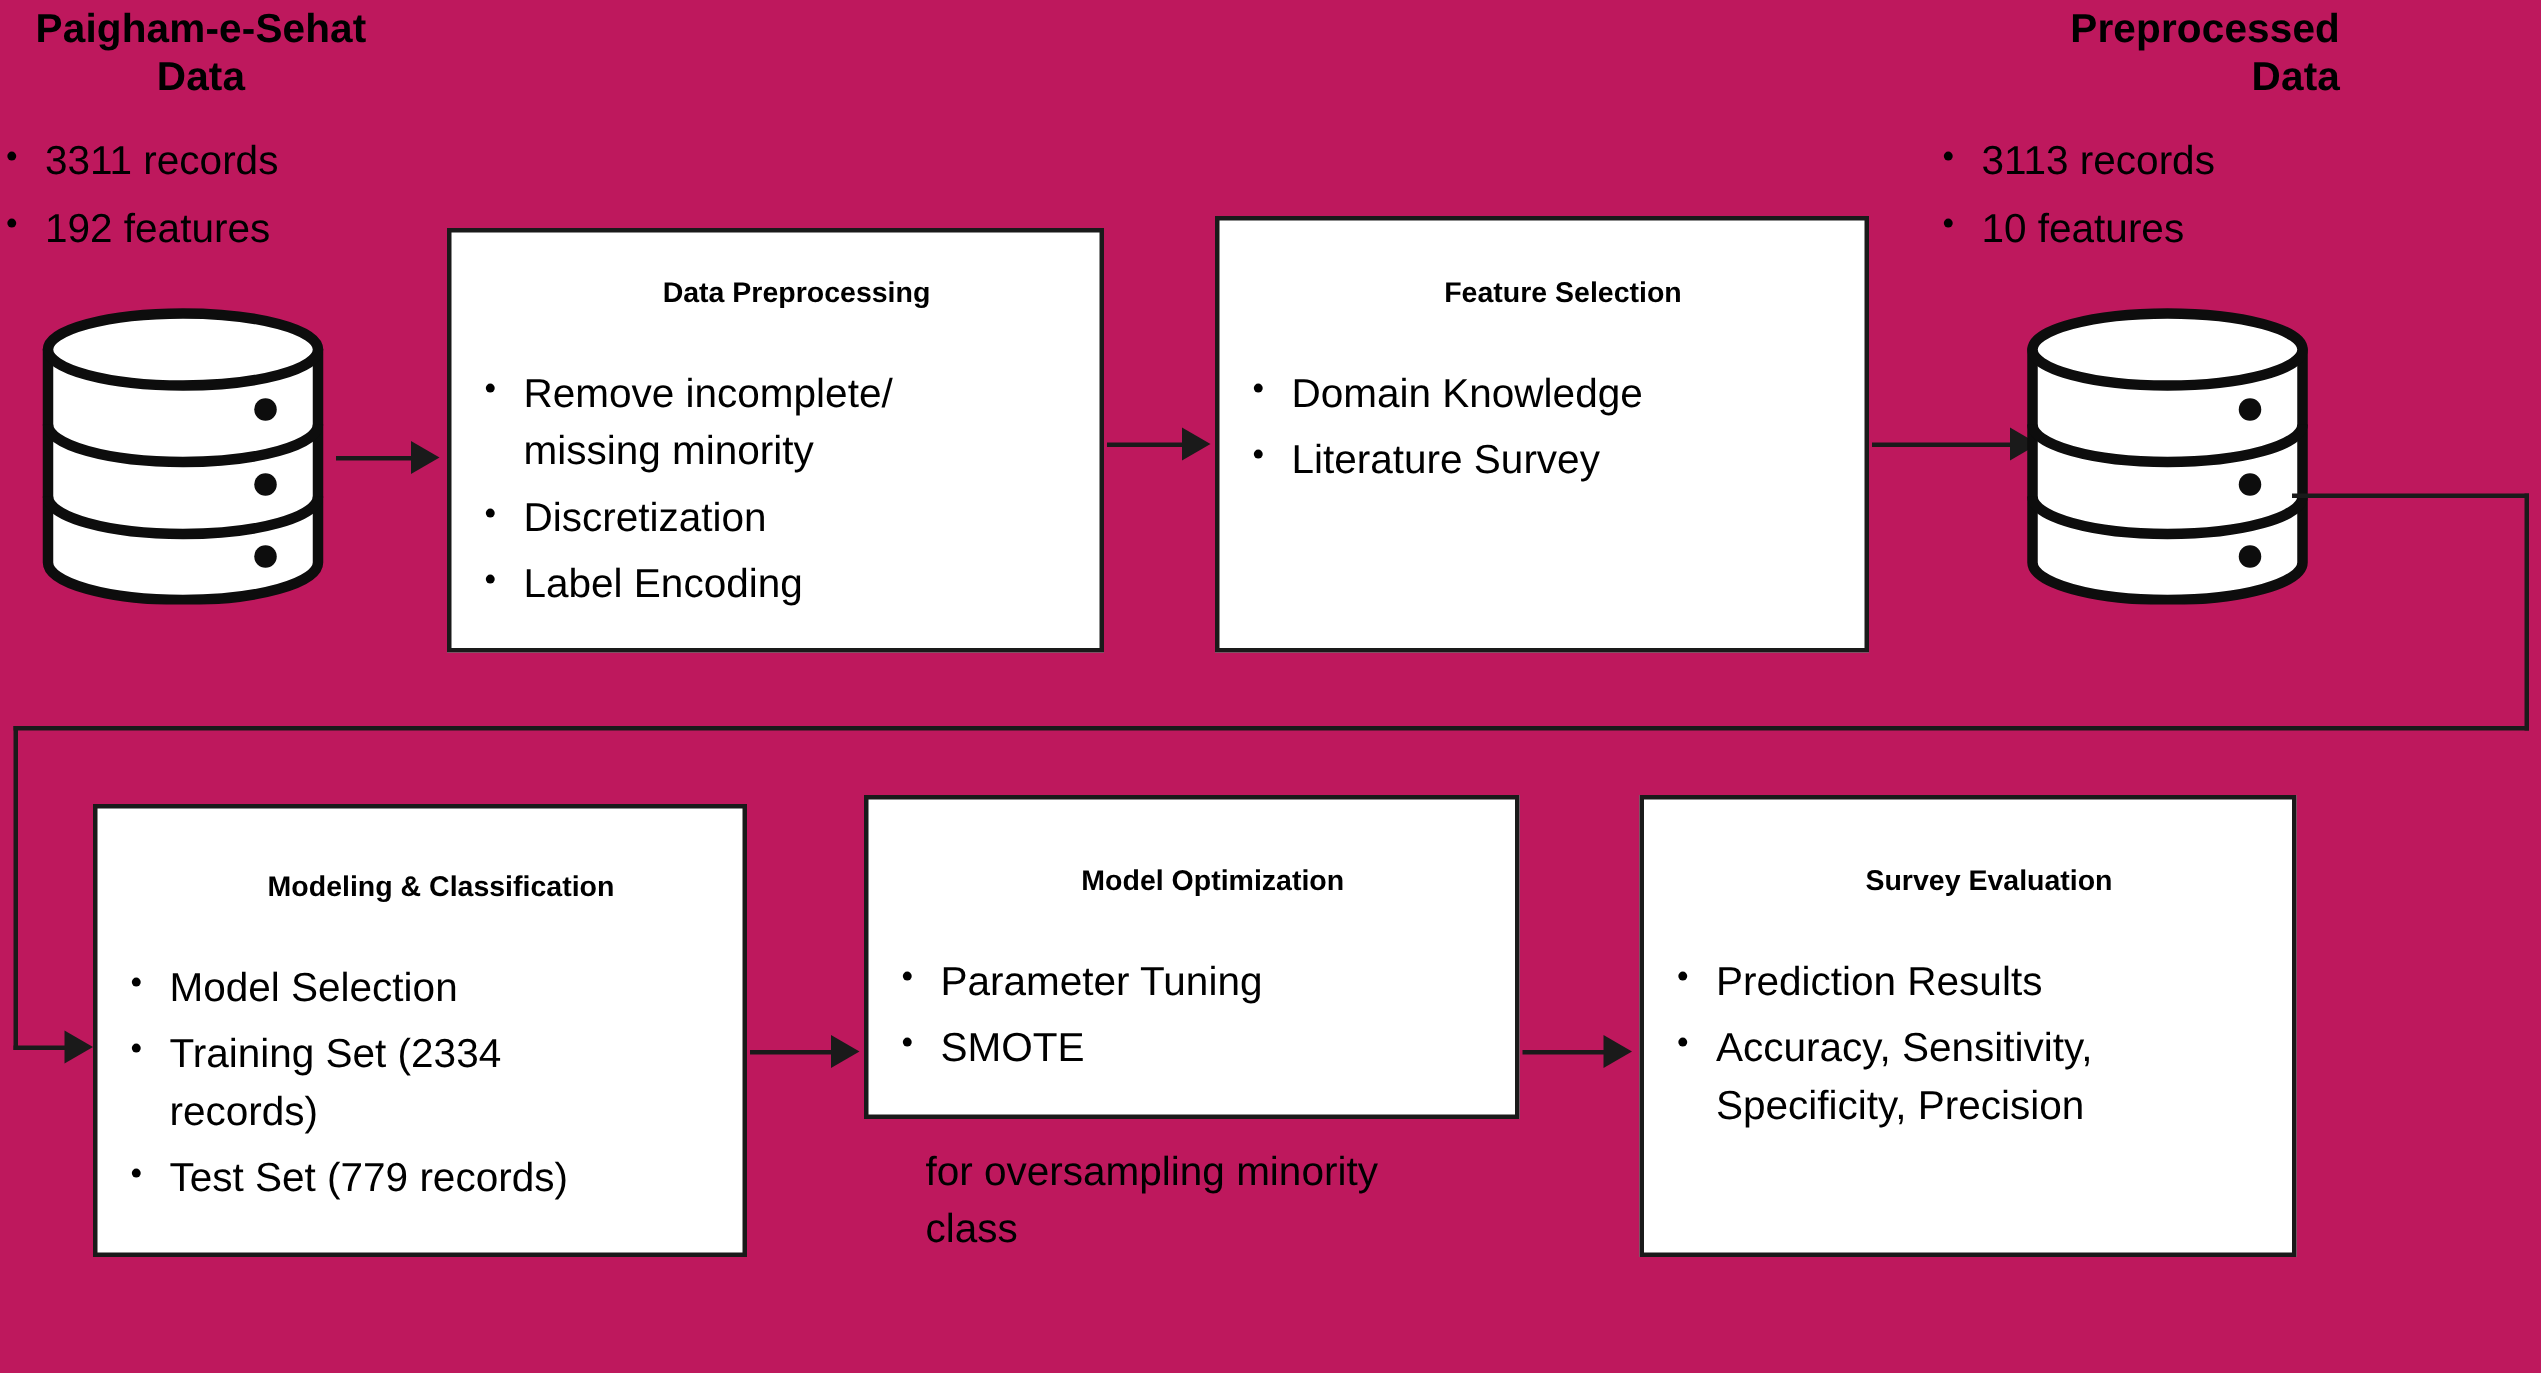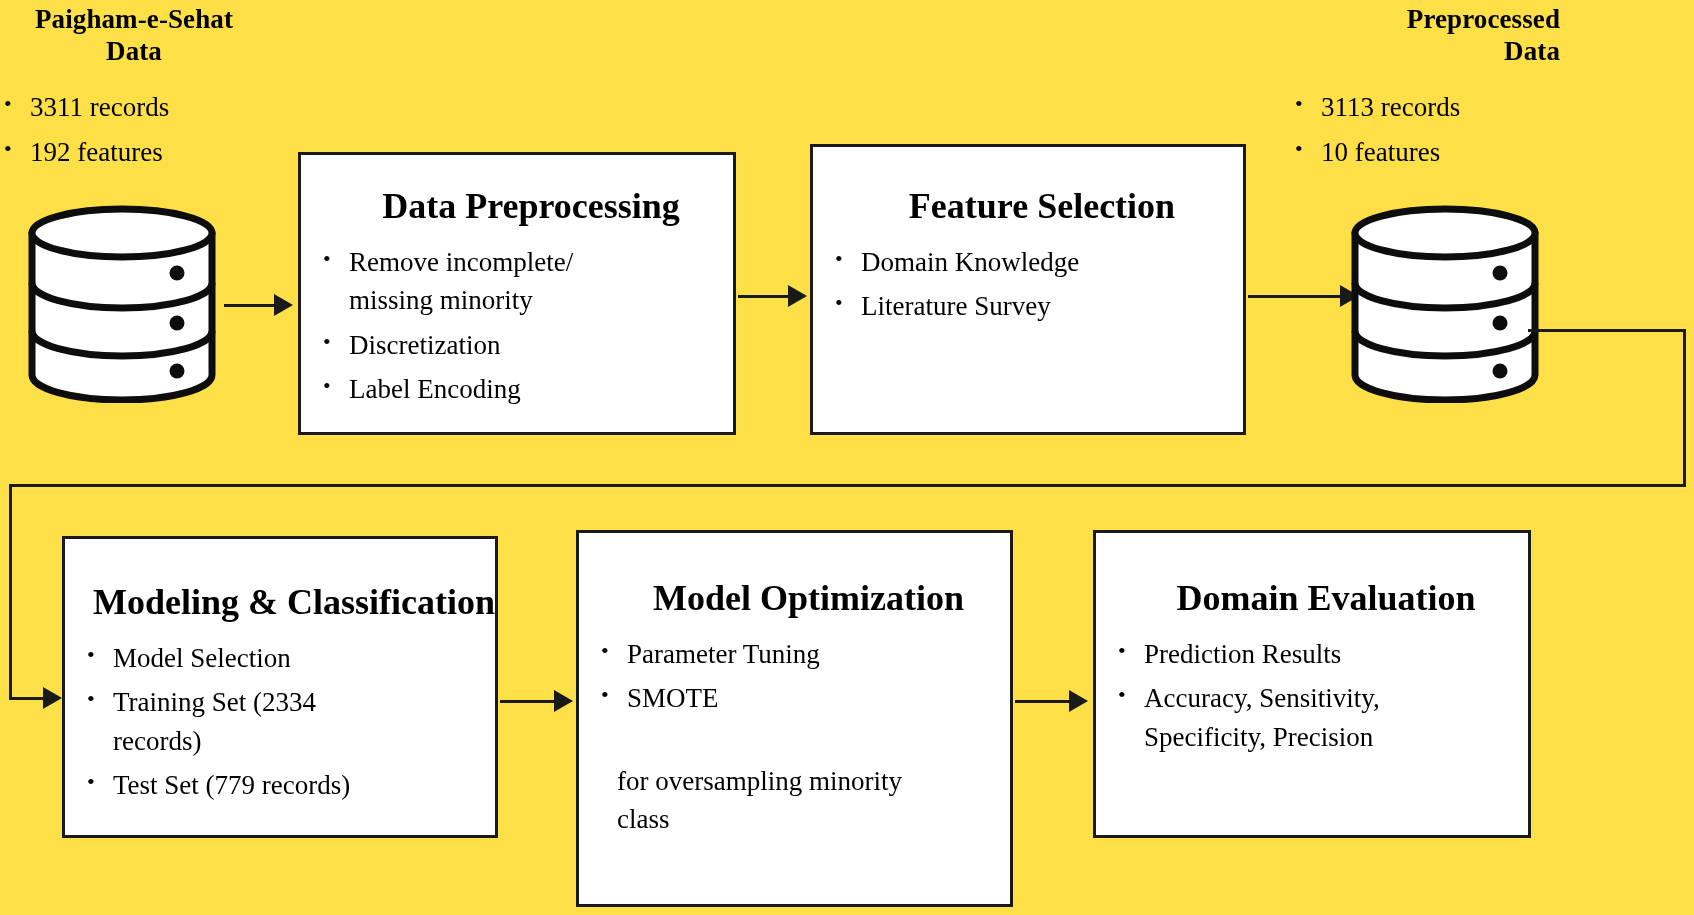--- a/index.html
+++ b/index.html
@@ -4,22 +4,22 @@
 <style>
   html, body {
     margin: 0;
     padding: 0;
     background: #ffffff;
   }
   #canvas {
     position: relative;
     width: 1694px;
     height: 915px;
-    background: #fde047;
-    font-family: Liberation Serif, serif;
+    background: #be185d;
+    font-family: Liberation Sans, sans-serif;
     color: #000000;
     overflow: hidden;
   }
 
   
   .caption {
     position: absolute;
     text-align: center;
     font-weight: bold;
     font-size: 27px;
@@ -55,21 +55,21 @@
     border: 3px solid #1a1a1a;
     box-sizing: border-box;
     background: #ffffff;
   }
   .pbox-title {
     position: absolute;
     left: 4px;
     right: 0;
     text-align: center;
     font-weight: bold;
-    font-size: 36px;
+    font-size: 19px;
     margin-left: 24px;
   }
   .pbox-list {
     position: absolute;
     font-size: 27px;
     line-height: 1.42;
   }
 
   
   .hline {
@@ -229,21 +229,21 @@
       <div class="bullet-row">
         <span class="bullet-dot">•</span>
         <span class="bullet-text">Test Set (779 records)</span>
       </div>
     </div>
   </div>
 
   <div class="hline" style="left:500px; top:700px; width:58px;"></div>
   <div class="arrowhead" style="left:554px; top:690px;"></div>
 
-  <div class="pbox" style="left:576px; top:530px; width:437px; height:377px;">
+  <div class="pbox" style="left:576px; top:530px; width:437px; height:216px;">
     <div class="pbox-title" style="top:44px;">Model Optimization</div>
     <div class="pbox-list" style="left:22px; top:102px; right:8px;">
       <div class="bullet-row">
         <span class="bullet-dot">•</span>
         <span class="bullet-text">Parameter Tuning</span>
       </div>
       <div class="bullet-row">
         <span class="bullet-dot">•</span>
         <span class="bullet-text">
           <span>SMOTE</span><br>
@@ -251,21 +251,21 @@
           <span class="cont-line" style="margin-left:-10px; display:inline-block;">class</span>
         </span>
       </div>
     </div>
   </div>
 
   <div class="hline" style="left:1015px; top:700px; width:58px;"></div>
   <div class="arrowhead" style="left:1069px; top:690px;"></div>
 
   <div class="pbox" style="left:1093px; top:530px; width:438px; height:308px;">
-    <div class="pbox-title" style="top:44px;">Domain Evaluation</div>
+    <div class="pbox-title" style="top:44px;">Survey Evaluation</div>
     <div class="pbox-list" style="left:22px; top:102px; right:8px;">
       <div class="bullet-row">
         <span class="bullet-dot">•</span>
         <span class="bullet-text">Prediction Results</span>
       </div>
       <div class="bullet-row">
         <span class="bullet-dot">•</span>
         <span class="bullet-text">
           <span>Accuracy, Sensitivity,</span><br>
           <span class="cont-line">Specificity, Precision</span>

